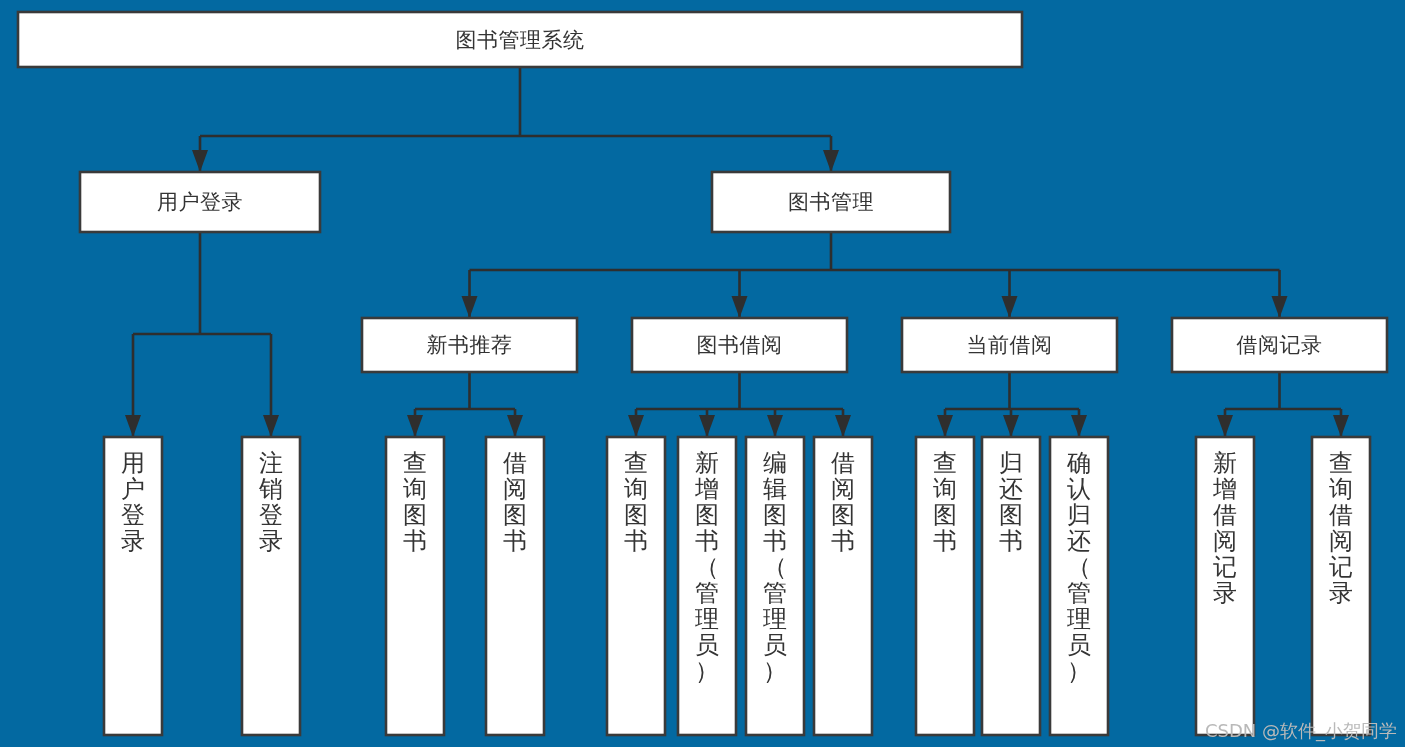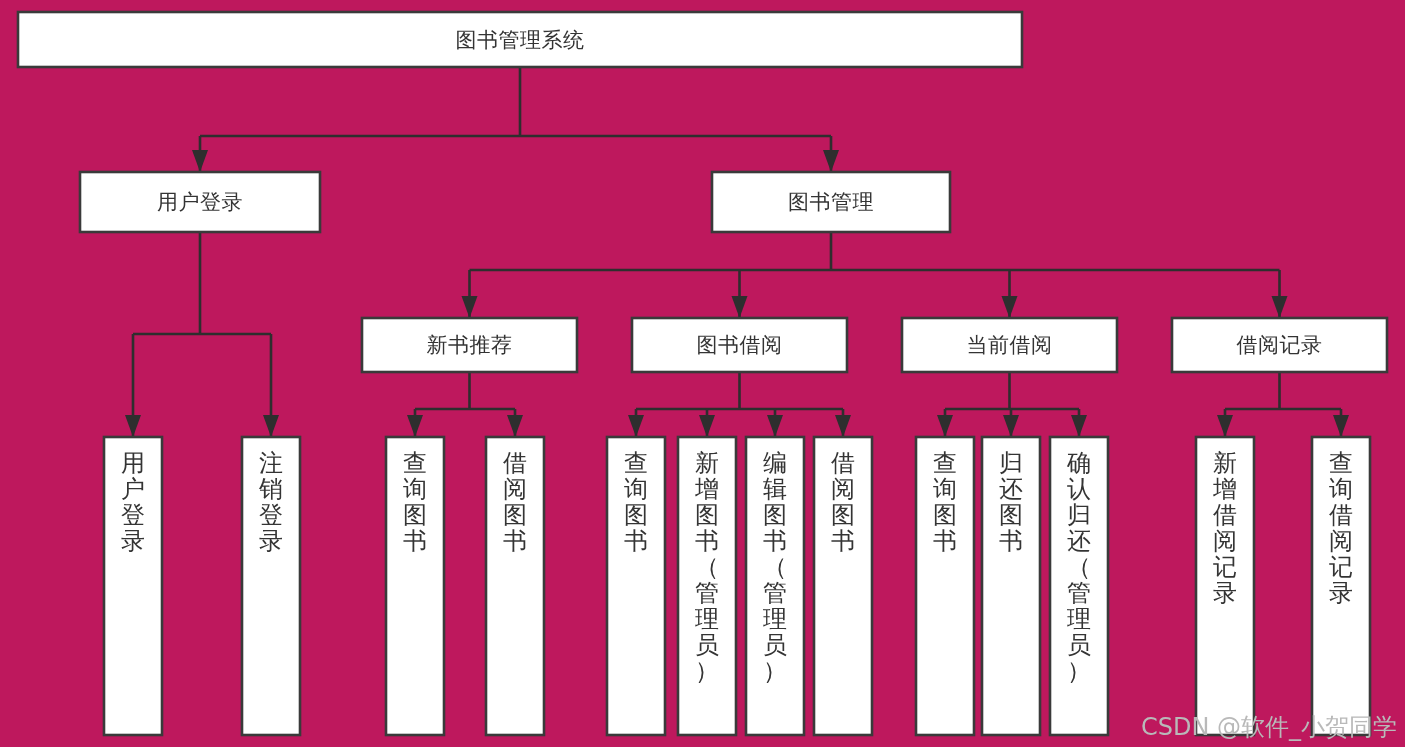--- a/index.html
+++ b/index.html
@@ -11,21 +11,21 @@
   body {
     width: 1405px;
     height: 747px;
     overflow: hidden;
     font-family: "DejaVu Sans", "Liberation Sans", sans-serif;
   }
   #diagram-root {
     position: relative;
     width: 1405px;
     height: 747px;
-    background: #be185d;
+    background: #0369a1;
   }
   svg#tree-svg {
     position: absolute;
     left: 0;
     top: 0;
     width: 1405px;
     height: 747px;
     display: block;
   }
   .node-box {
@@ -55,21 +55,21 @@
     font-family: "DejaVu Sans", "Liberation Sans", sans-serif;
     font-size: 24px;
     fill: #343434;
     text-anchor: middle;
   }
   .watermark {
     position: absolute;
     right: 8px;
     bottom: 4px;
     font-family: "DejaVu Sans", "Liberation Sans", sans-serif;
-    font-size: 24px;
+    font-size: 18px;
     color: #b9b9b9;
     white-space: nowrap;
     user-select: none;
     padding-left: 12px;
   }
 </style>
 </head>
 <body>
 
 <div id="diagram-root">

